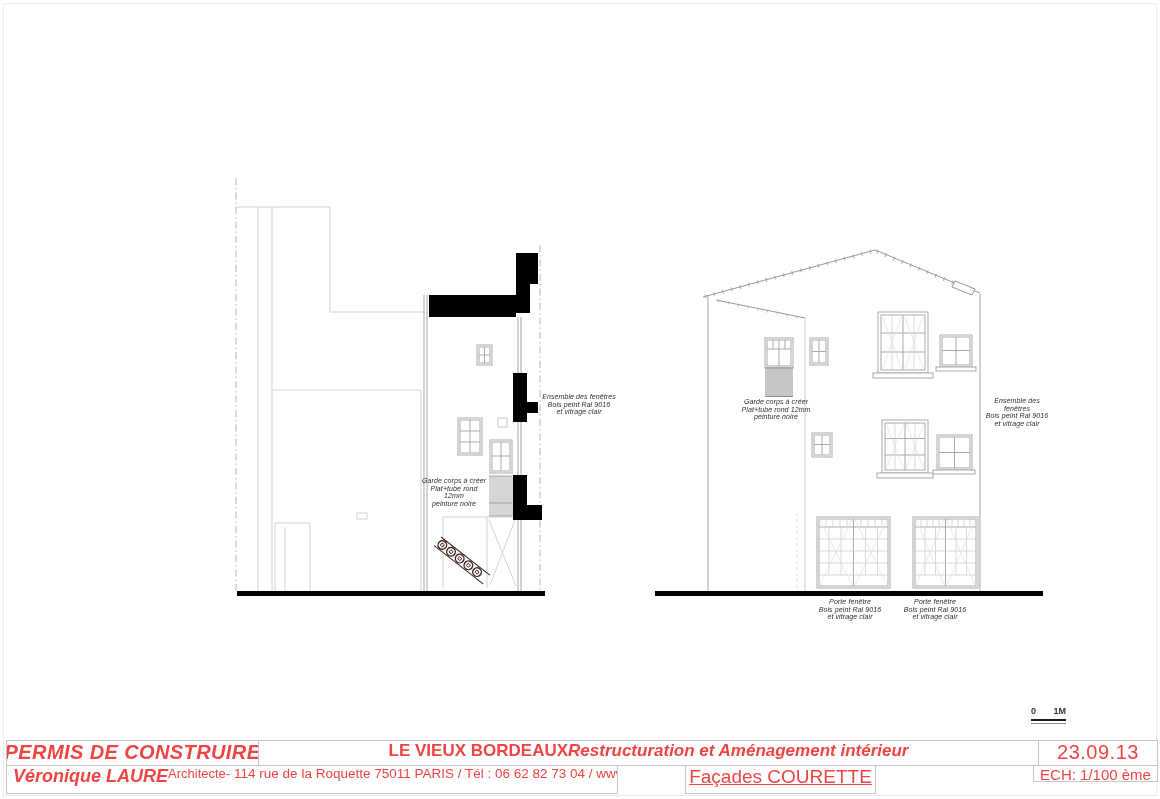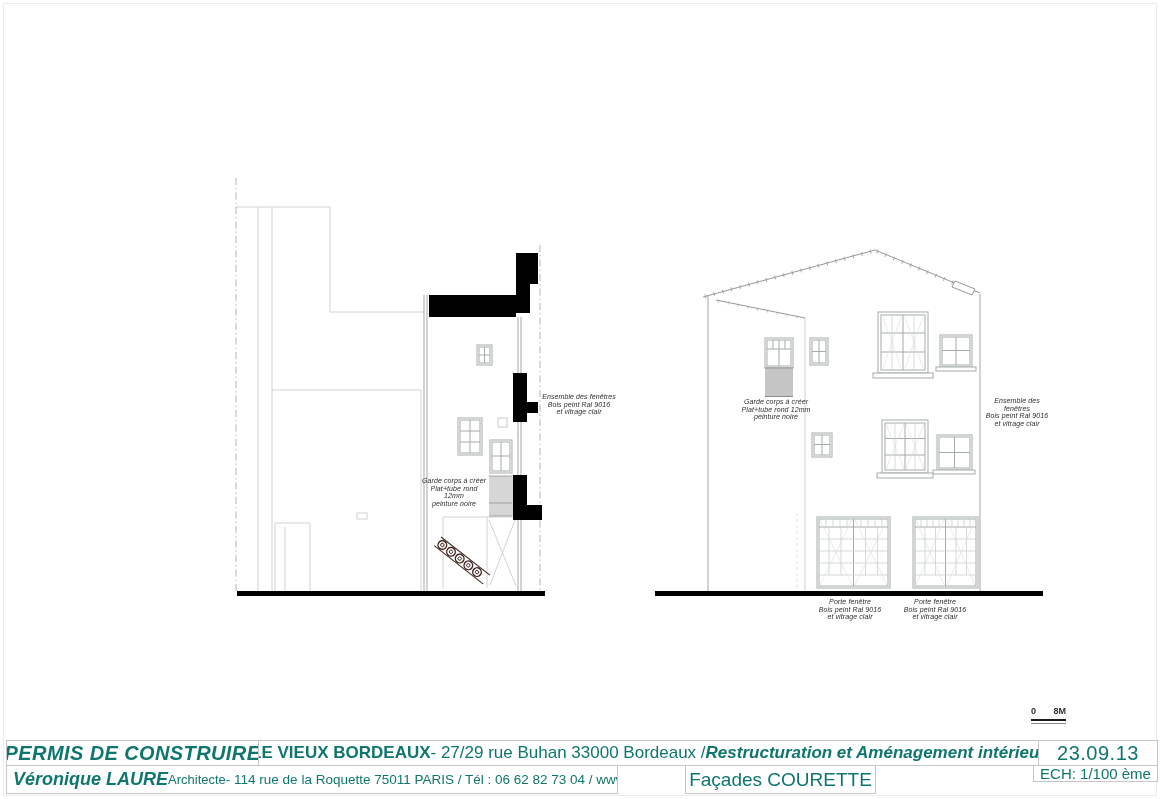--- a/index.html
+++ b/index.html
@@ -14,26 +14,26 @@
   .anno span{display:block;}
 
   
   .scalebar-labels{position:absolute;left:1031px;top:706px;width:35px;height:10px;
         display:flex;justify-content:space-between;font-size:9px;font-weight:bold;color:#333;}
   .scalebar-line1{position:absolute;left:1031px;top:719px;width:35px;height:2px;background:#1c1c1c;}
   .scalebar-line2{position:absolute;left:1031px;top:723px;width:35px;height:1px;background:#8a8a8a;}
 
   
   .tb{position:absolute;background:#fff;border:1px solid #c6c6c6;box-sizing:border-box;
-      display:flex;align-items:center;justify-content:center;color:#0f766e;white-space:nowrap;overflow:hidden;}
+      display:flex;justify-content:center;color:#ef4444;white-space:nowrap;overflow:hidden;}
   .tb-permit{left:6px;top:740px;width:253px;height:26px;font-size:20px;font-weight:bold;font-style:italic;letter-spacing:.4px;}
   .tb-project{left:258px;top:740px;width:781px;height:26px;font-size:17px;}
   .tb-date{left:1038px;top:740px;width:120px;height:26px;font-size:20px;letter-spacing:.5px;}
   .tb-architect{left:6px;top:765px;width:612px;height:29px;font-size:13.5px;justify-content:flex-start;padding-left:6px;}
-  .tb-drawing{left:685px;top:765px;width:191px;height:29px;font-size:19px;}
+  .tb-drawing{left:685px;top:765px;width:191px;height:29px;font-size:19px;text-decoration:underline;}
   .tb-status{left:875px;top:765px;width:159px;height:29px;font-size:20px;font-weight:bold;font-style:italic;letter-spacing:.3px;}
   .tb-scale{left:1033px;top:765px;width:125px;height:17px;font-size:15px;}
   .b{font-weight:bold;}
   .bi{font-weight:bold;font-style:italic;}
   .arch-name{font-size:18px;font-weight:bold;font-style:italic;}
   .arch-title{font-size:13px;font-weight:normal;}
 </style>
 </head>
 <body>
 
@@ -232,31 +232,30 @@
     <span>et vitrage clair</span>
   </div>
   <div class="anno" style="left:901px;top:598px;width:68px;">
     <span>Porte fenêtre</span>
     <span>Bois peint Ral 9016</span>
     <span>et vitrage clair</span>
   </div>
 
   <div class="scalebar-labels">
     <span>0</span>
-    <span>8M</span>
+    <span>1M</span>
   </div>
   <div class="scalebar-line1"></div>
   <div class="scalebar-line2"></div>
 
   <div class="tb tb-permit">
     <span>PERMIS DE CONSTRUIRE</span>
   </div>
   <div class="tb tb-project">
     <span class="b">LE VIEUX BORDEAUX</span>
-    <span> - 27/29 rue Buhan 33000 Bordeaux / </span>
     <span class="bi">Restructuration et Aménagement intérieur</span>
   </div>
   <div class="tb tb-date">
     <span>23.09.13</span>
   </div>
   <div class="tb tb-architect">
     <span class="arch-name">Véronique LAURE</span>
     <span class="arch-title"> Architecte</span>
     <span> - 114 rue de la Roquette 75011 PARIS / Tél : 06 62 82 73 04 / www.laurearchitecture.com</span>
   </div>

